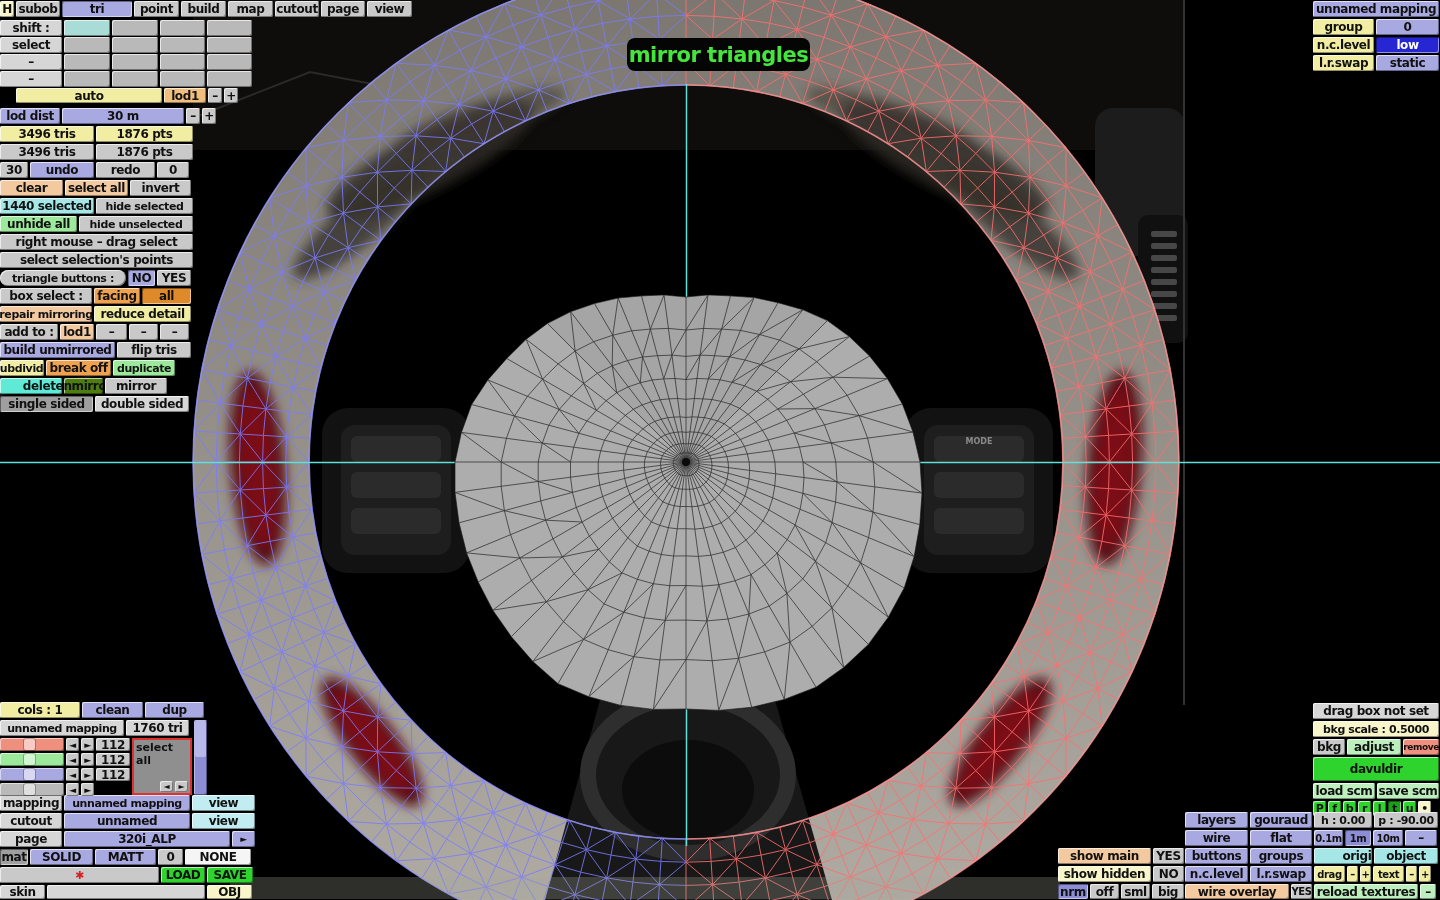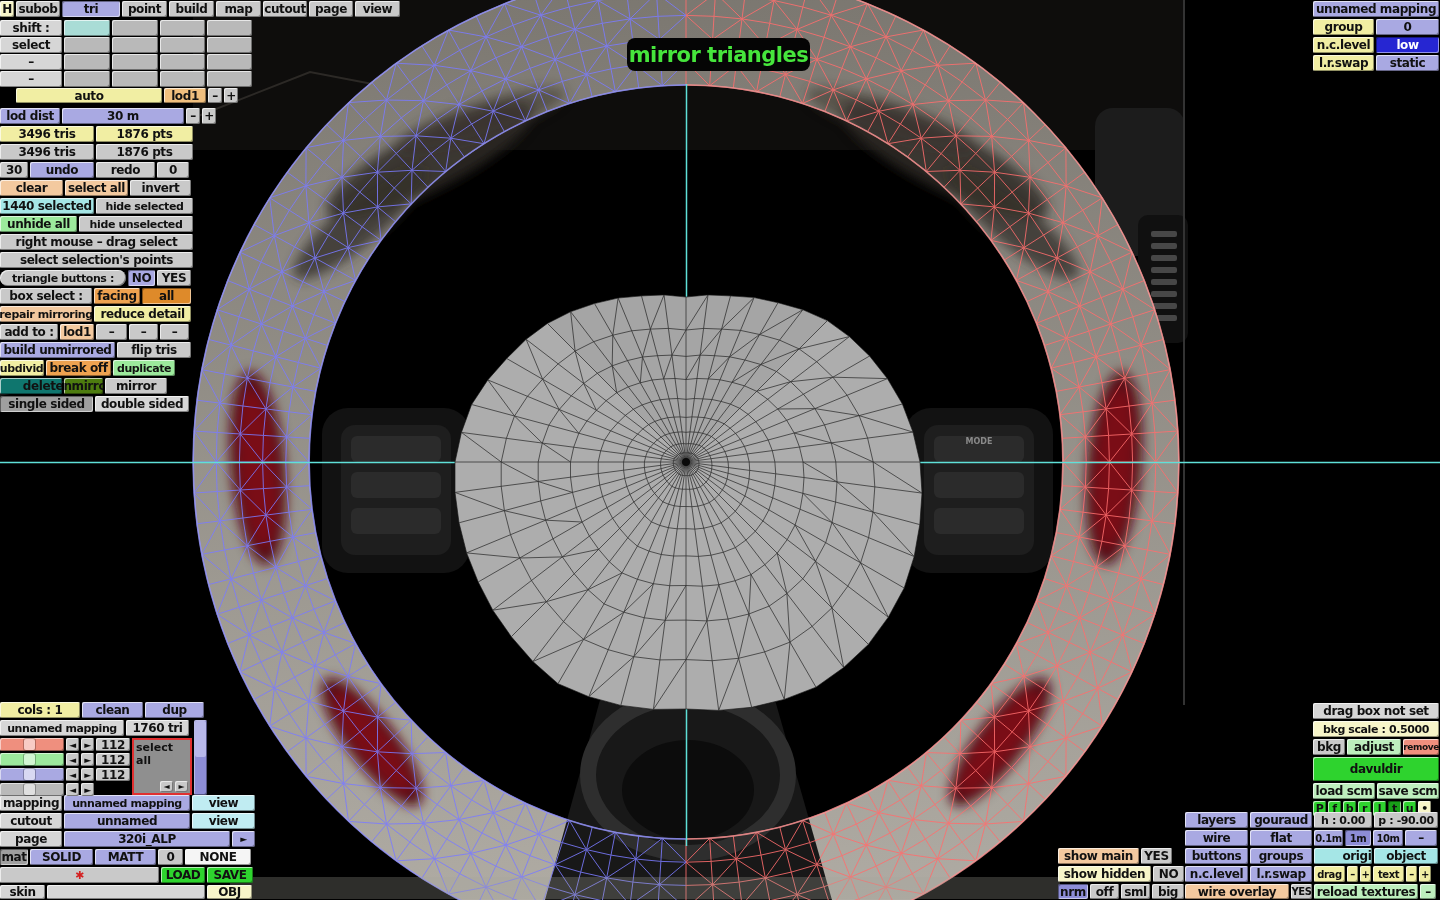--- a/index.html
+++ b/index.html
@@ -1850,21 +1850,21 @@
         <circle cx="686" cy="462" r="4" fill="#0a0a0a"></circle>
       </g>
       <rect x="230" y="877" width="830" height="22" fill="#a6a49c" opacity="0.28"></rect>
     </svg>
   <div id="badge">mirror triangles</div>
   <div id="panels">
       <div class="panel" style="left: 0px; top: 1px;">
         <div class="prow" style="height: 16px; margin-bottom: 1px;">
           <div class="cell" style="width: 14px; background: rgb(247, 245, 201);">H</div>
           <div class="cell" style="width: 44px; background: rgb(201, 201, 201);">subob</div>
-          <div class="cell pressed" style="width: 58px; background: rgb(169, 169, 226);">tri</div>
+          <div class="cell pressed" style="width: 70px; background: rgb(169, 169, 226);">tri</div>
           <div class="cell" style="width: 45px; background: rgb(201, 201, 201);">point</div>
           <div class="cell" style="width: 45px; background: rgb(201, 201, 201);">build</div>
           <div class="cell" style="width: 45px; background: rgb(201, 201, 201);">map</div>
           <div class="cell" style="width: 44px; background: rgb(201, 201, 201);">cutout</div>
           <div class="cell" style="width: 44px; background: rgb(201, 201, 201);">page</div>
           <div class="cell" style="width: 45px; background: rgb(201, 201, 201);">view</div>
         </div>
       </div>
       <div class="panel" style="left: 0px; top: 20px;">
         <div class="prow" style="height: 16px; margin-bottom: 1px;">
@@ -1966,21 +1966,21 @@
         <div class="prow" style="height: 16px; margin-bottom: 2px;">
           <div class="cell" style="width: 115px; background: rgb(169, 169, 226);">build unmirrored</div>
           <div class="cell" style="width: 74px; background: rgb(201, 201, 201);">flip tris</div>
         </div>
         <div class="prow" style="height: 16px; margin-bottom: 2px;">
           <div class="cell" style="width: 44px; background: rgb(241, 238, 163); font-size: 11px; text-align: right;">subdivide</div>
           <div class="cell" style="width: 65px; background: rgb(238, 162, 80);">break off</div>
           <div class="cell" style="width: 62px; background: rgb(156, 233, 156); font-size: 11px;">duplicate</div>
         </div>
         <div class="prow" style="height: 16px; margin-bottom: 2px;">
-          <div class="cell" style="width: 62px; background: #0f766e; padding-left: 24px;">delete</div>
+          <div class="cell" style="width: 62px; background: #5eead4; padding-left: 24px;">delete</div>
           <div class="cell" style="width: 39px; background: #4d7c0f;">unmirror</div>
           <div class="cell" style="width: 62px; background: rgb(201, 201, 201);">mirror</div>
         </div>
         <div class="prow" style="height: 16px; margin-bottom: 2px;">
           <div class="cell pressed" style="width: 93px; background: rgb(159, 159, 159);">single sided</div>
           <div class="cell" style="width: 94px; background: rgb(214, 214, 214);">double sided</div>
         </div>
       </div>
       <div class="panel" style="left: 1313px; top: 1px;">
         <div class="prow" style="height: 16px; margin-bottom: 2px;">
@@ -2069,21 +2069,21 @@
           <div class="cell" style="width: 13px; background: rgb(46, 211, 46); font-size: 11px;">b</div>
           <div class="cell" style="width: 13px; background: rgb(46, 211, 46); font-size: 11px;">r</div>
           <div class="cell" style="width: 13px; background: rgb(46, 211, 46); font-size: 11px;">l</div>
           <div class="cell pressed" style="width: 13px; background: rgb(24, 160, 24); font-size: 11px;">t</div>
           <div class="cell" style="width: 13px; background: rgb(46, 211, 46); font-size: 11px;">u</div>
           <div class="cell" style="width: 13px; background: rgb(247, 245, 201); font-size: 11px;">•</div>
         </div>
       </div>
       <div class="panel" style="left: 1058px; top: 848px;">
         <div class="prow" style="height: 16px; margin-bottom: 2px;">
-          <div class="cell" style="width: 81px; background: rgb(243, 201, 159);">show main</div>
+          <div class="cell" style="width: 93px; background: rgb(243, 201, 159);">show main</div>
           <div class="cell" style="width: 31px; background: rgb(201, 201, 201);">YES</div>
         </div>
         <div class="prow" style="height: 16px; margin-bottom: 2px;">
           <div class="cell" style="width: 93px; background: rgb(247, 245, 201);">show hidden</div>
           <div class="cell" style="width: 31px; background: rgb(201, 201, 201);">NO</div>
         </div>
         <div class="prow" style="height: 15px; margin-bottom: 3px;">
           <div class="cell pressed" style="width: 30px; background: rgb(141, 141, 214);">nrm</div>
           <div class="cell" style="width: 29px; background: rgb(201, 201, 201);">off</div>
           <div class="cell" style="width: 29px; background: rgb(201, 201, 201);">sml</div>

